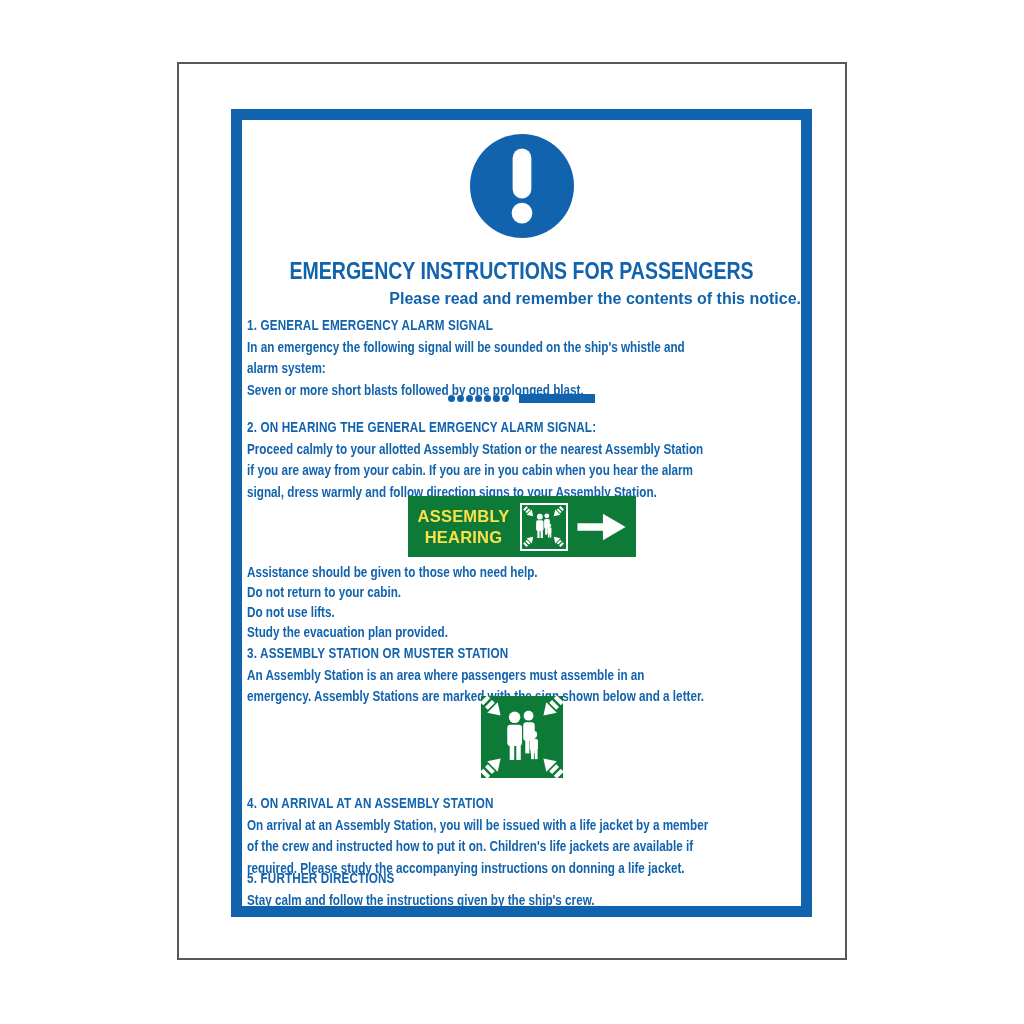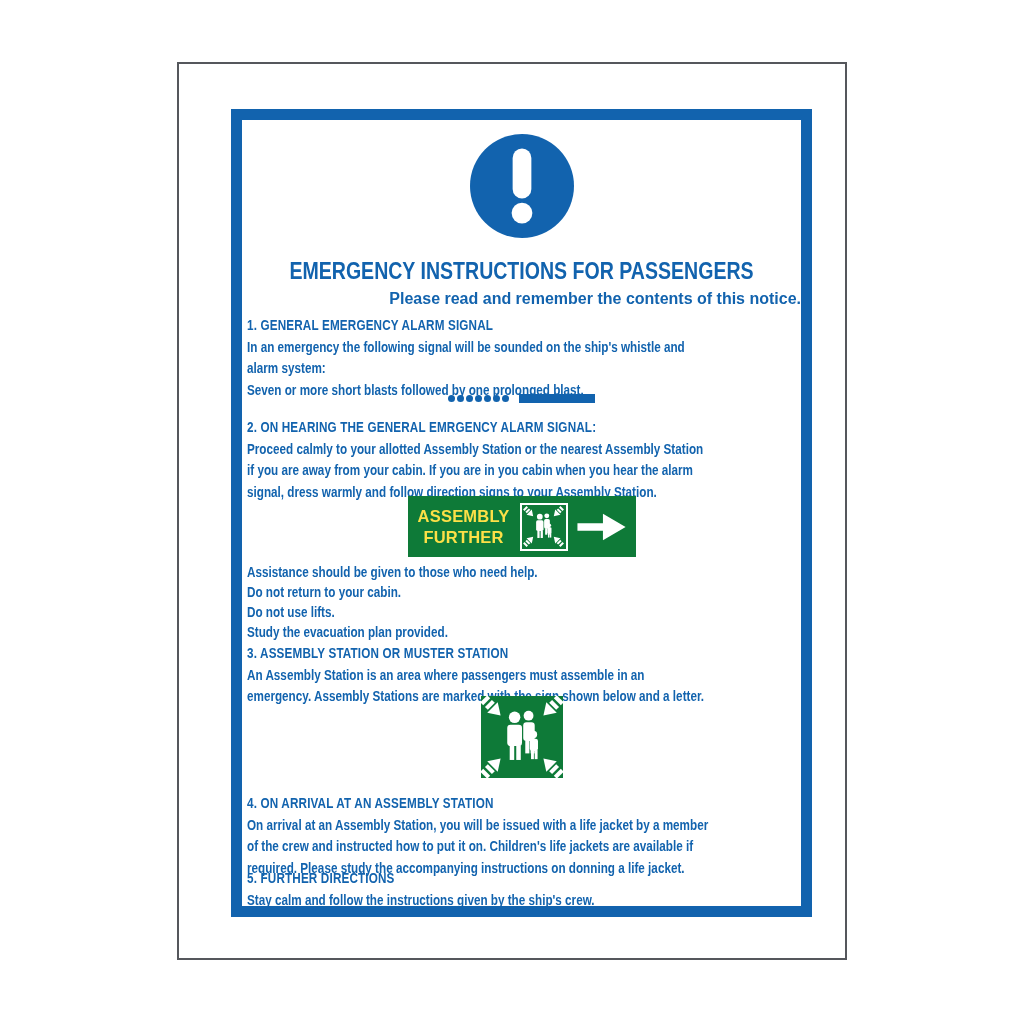--- a/index.html
+++ b/index.html
@@ -108,21 +108,21 @@
       <div class="sec" id="sec2">
         <div class="h">2. ON HEARING THE GENERAL EMRGENCY ALARM SIGNAL:</div>
         <div>Proceed calmly to your allotted Assembly Station or the nearest Assembly Station</div>
         <div>if you are away from your cabin. If you are in you cabin when you hear the alarm</div>
         <div>signal, dress warmly and follow direction signs to your Assembly Station.</div>
       </div>
 
       <div class="banner">
         <div class="banner-text">
           <div>ASSEMBLY</div>
-          <div>FURTHER</div>
+          <div>HEARING</div>
         </div>
         <div class="banner-sym">
           <svg width="41" height="41" viewBox="0 0 100 100">
             <rect x="0" y="0" width="100" height="100" fill="#0e7a38"></rect>
             <g fill="#ffffff">
               <g transform="translate(15,15) rotate(45)">
                 <polygon points="14,0 0,-9 0,9"></polygon>
                   <rect x="-7" y="-6" width="5" height="12"></rect>
                   <rect x="-15" y="-6" width="5" height="12"></rect>
               </g>

